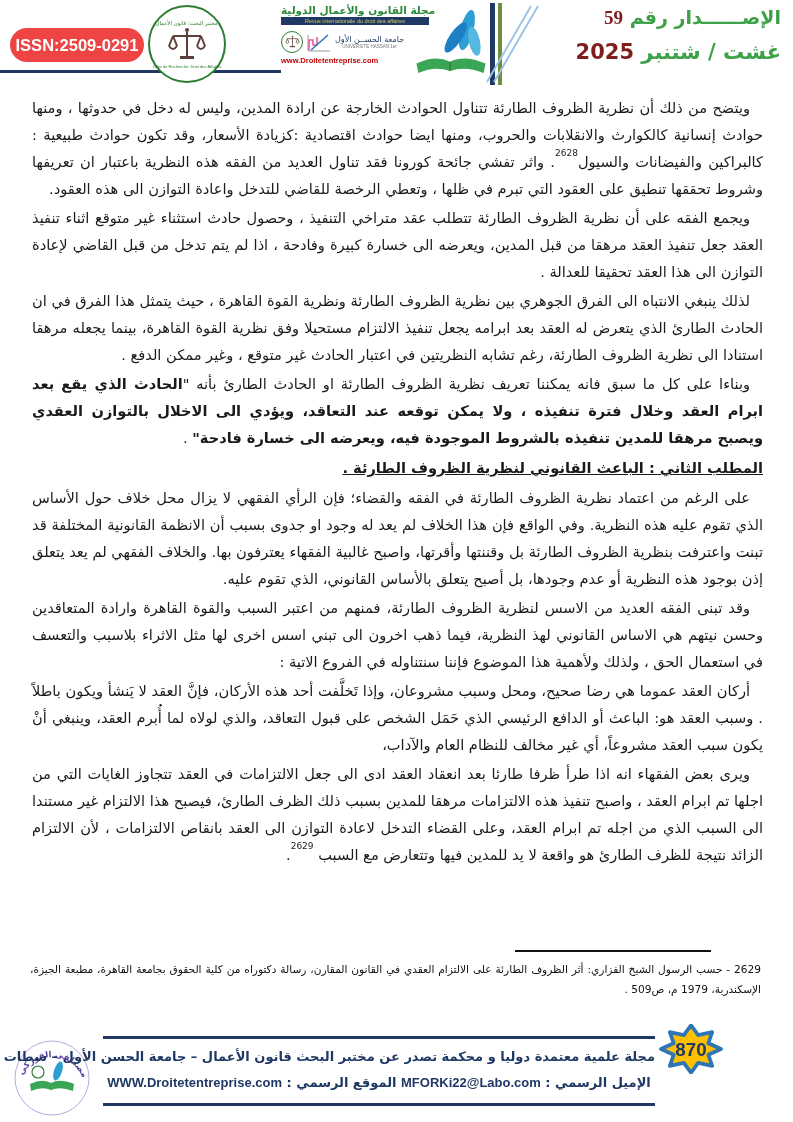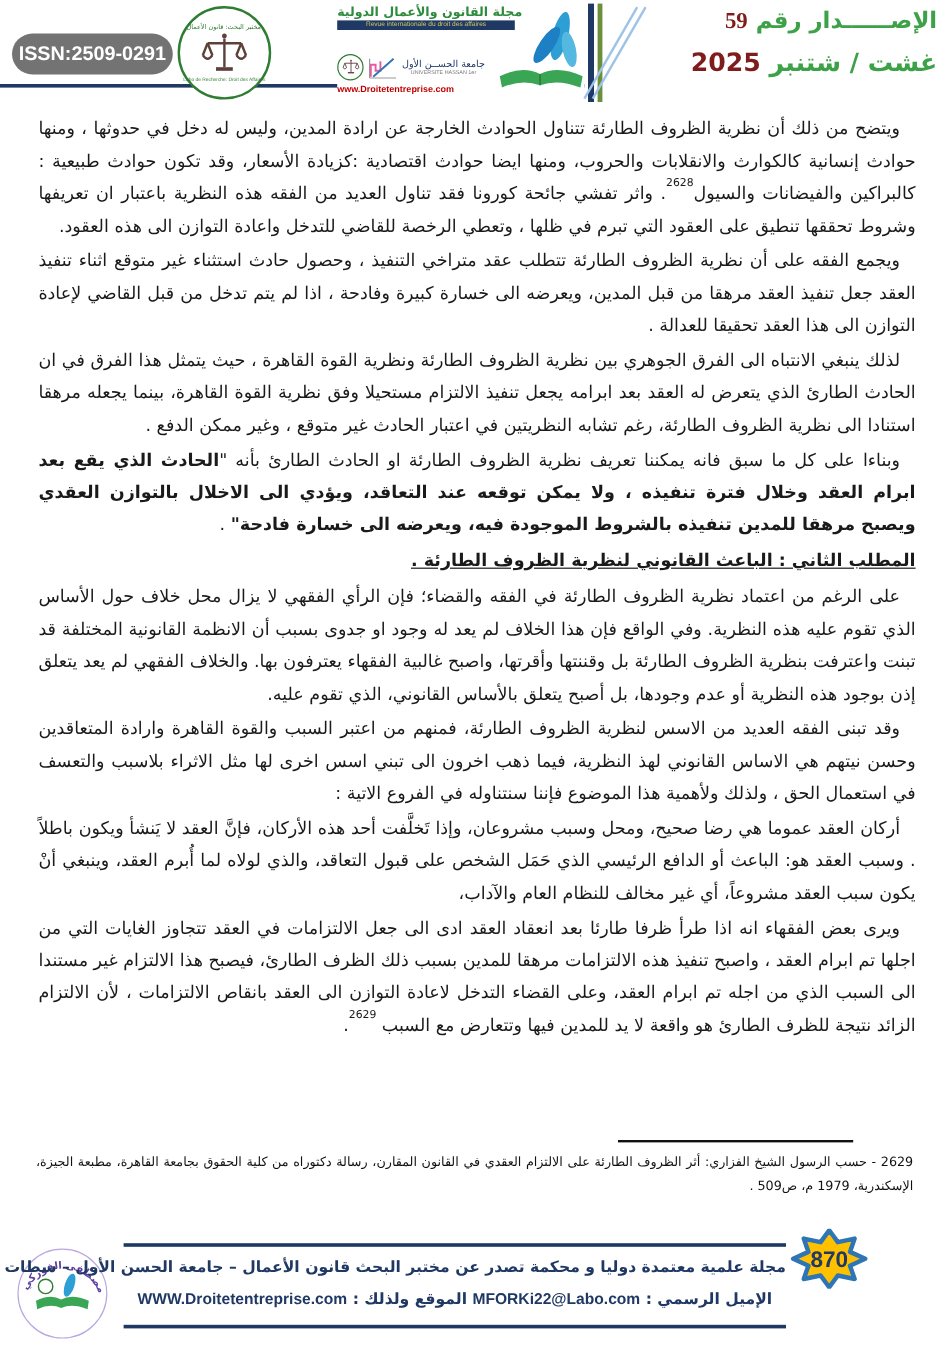--- a/index.html
+++ b/index.html
@@ -1,33 +1,33 @@
 <!DOCTYPE html>
 <html lang="ar"><head>
 <meta charset="utf-8">
 <style>
   html,body{margin:0;padding:0;background:#ffffff;}
   .page{position:relative;width:793px;height:1122px;background:#fff;margin:0 auto;overflow:hidden;
         font-family:"DejaVu Sans",sans-serif;color:#1a1a1a;}
   
-  .issn-pill{position:absolute;left:10px;top:28px;width:134px;height:34px;background:#737373;
+  .issn-pill{position:absolute;left:10px;top:28px;width:134px;height:34px;background:#ef4444;
              border-radius:17px;display:flex;align-items:center;justify-content:center;
              color:#fff;font-weight:bold;font-size:16.5px;font-family:"Liberation Sans",sans-serif;}
   .header-rule{position:absolute;left:0;top:70px;width:487px;height:3px;background:#1f3864;}
   .seal{position:absolute;left:148px;top:5px;width:78px;height:78px;border-radius:50%;
         border:2px solid #2e7d32;box-sizing:border-box;display:flex;flex-direction:column;
         align-items:center;justify-content:center;background:#fff;}
   .seal .ring-ar{font-size:6px;color:#2e7d32;white-space:nowrap;transform:scale(.9);}
   .seal .ring-fr{font-size:4.5px;color:#2e7d32;white-space:nowrap;font-family:"Liberation Sans",sans-serif;transform:scale(.9);}
   .logo-block{position:absolute;left:281px;top:4px;width:206px;height:80px;background:#fff;}
   .logo-col{position:absolute;left:0;top:0;width:148px;}
   .logo-title-ar{font-size:10.5px;font-weight:bold;color:#2e8b3d;text-align:center;white-space:nowrap;}
   .logo-band{margin-top:1px;background:#1f3864;color:#cfc95e;font-size:5.5px;text-align:center;
              padding:1px 0;font-family:"Liberation Sans",sans-serif;white-space:nowrap;}
-  .logo-mid{display:flex;align-items:center;gap:3px;margin-top:20px;}
+  .logo-mid{display:flex;align-items:center;gap:3px;margin-top:6px;}
   .mini-seal{width:22px;height:22px;border-radius:50%;border:1.5px solid #2e7d32;box-sizing:border-box;
              display:flex;align-items:center;justify-content:center;background:#fff;}
   .univ-stack{display:flex;flex-direction:column;align-items:center;}
   .univ-ar{font-size:8px;color:#1f3864;white-space:nowrap;}
   .univ-fr{font-size:4.5px;color:#777;font-family:"Liberation Sans",sans-serif;white-space:nowrap;}
   .logo-site{margin-top:3px;font-size:7.5px;font-weight:bold;color:#c00000;
              font-family:"Liberation Sans",sans-serif;white-space:nowrap;}
   .bird{position:absolute;right:-6px;top:0;}
   .vbar-navy{position:absolute;left:490px;top:3px;width:5px;height:82px;background:#1f3864;}
   .vbar-green{position:absolute;left:498px;top:3px;width:4px;height:82px;background:#6c8f3c;}
@@ -171,21 +171,21 @@
     <path d="M18,46 Q30,40 39,45 Q48,40 62,46 L61,53 Q48,48 39,52 Q30,48 19,53 Z" fill="#3aa655"></path>
     <ellipse cx="46" cy="33" rx="4" ry="10" transform="rotate(18 46 33)" fill="#2e9fd4"></ellipse>
     <circle cx="26" cy="34" r="6" fill="none" stroke="#2e7d32" stroke-width="1.2"></circle>
   </svg>
 
   <div class="footer-box">
     <div class="footer-line">مجلة علمية معتمدة  دوليا و محكمة تصدر عن مختبر البحث قانون الأعمال – جامعة الحسن الأول – سطات – المغرب</div>
     <div class="footer-line">
       <span>الإميل الرسمي :</span>
       <span class="latin">MFORKi22@Labo.com</span>
-      <span>الموقع ولذلك :</span>
+      <span>الموقع الرسمي :</span>
       <span class="latin">WWW.Droitetentreprise.com</span>
     </div>
   </div>
 
   <svg class="page-badge" viewBox="0 0 100 80">
     <polygon points="98,40 77.7,49.2 83.9,66.9 61.5,62.2 50,78 38.5,62.2 16.1,66.9 22.3,49.2 2,40 22.3,30.8 16.1,13.1 38.5,17.8 50,2 61.5,17.8 83.9,13.1 77.7,30.8" fill="#ffc000" stroke="#2e75b6" stroke-width="6" stroke-linejoin="round"></polygon>
     <text x="50" y="51" text-anchor="middle" font-size="30" font-weight="bold" fill="#1f3864" id="page-number-node">870</text>
   </svg>
 
 </div>

